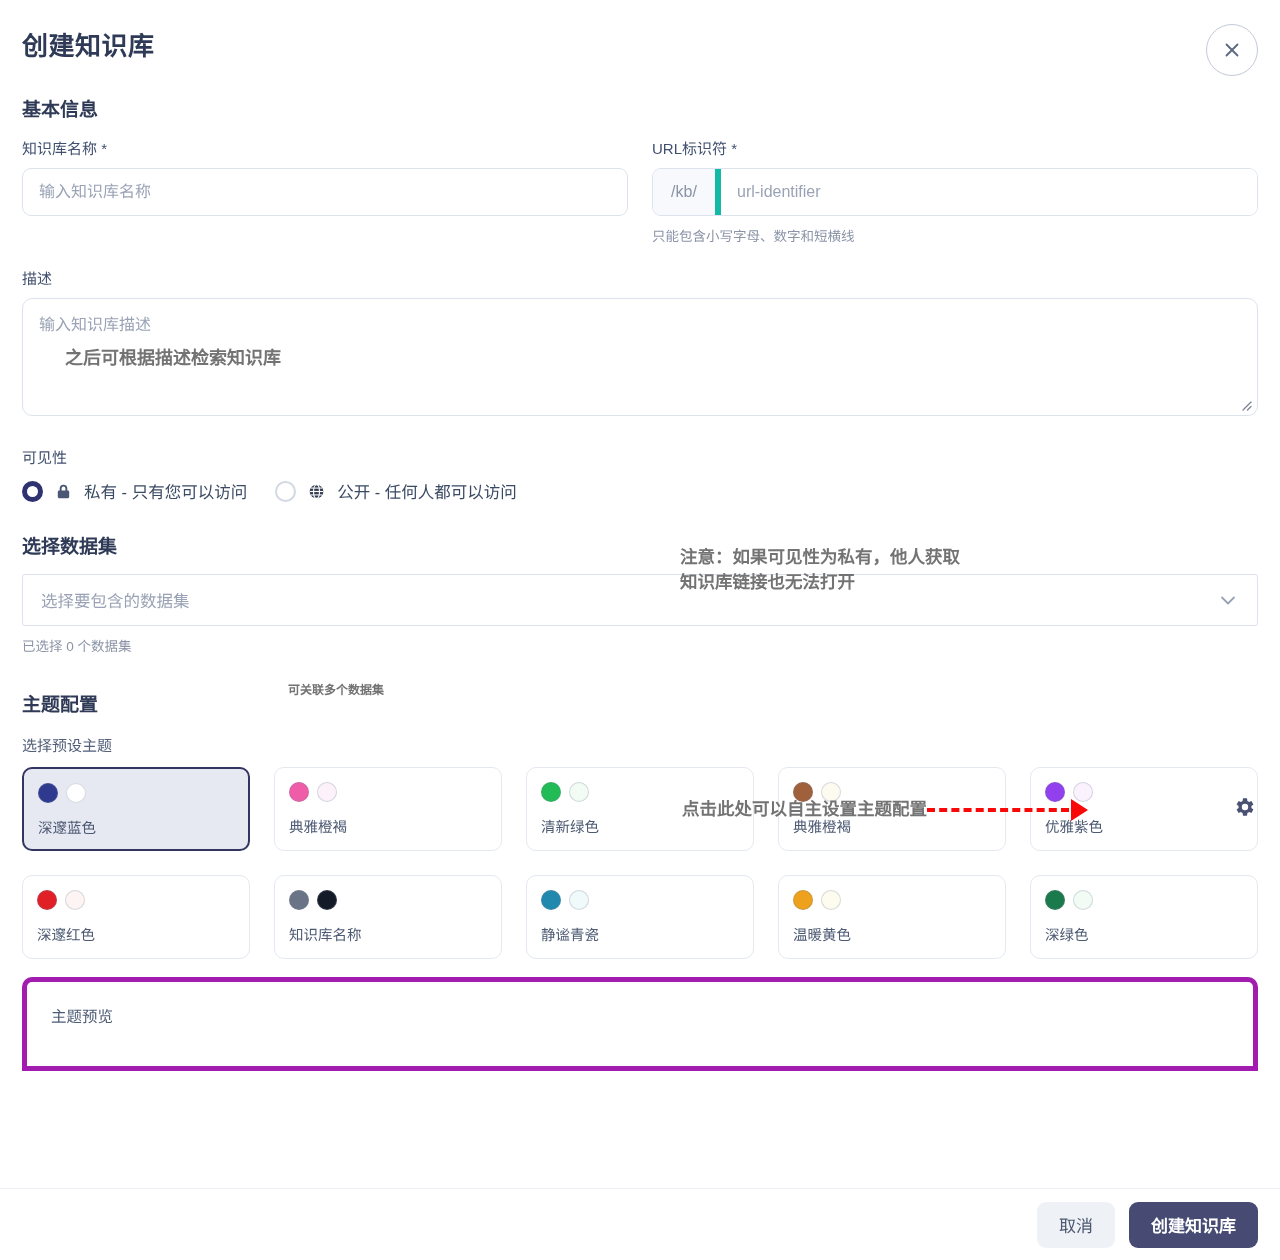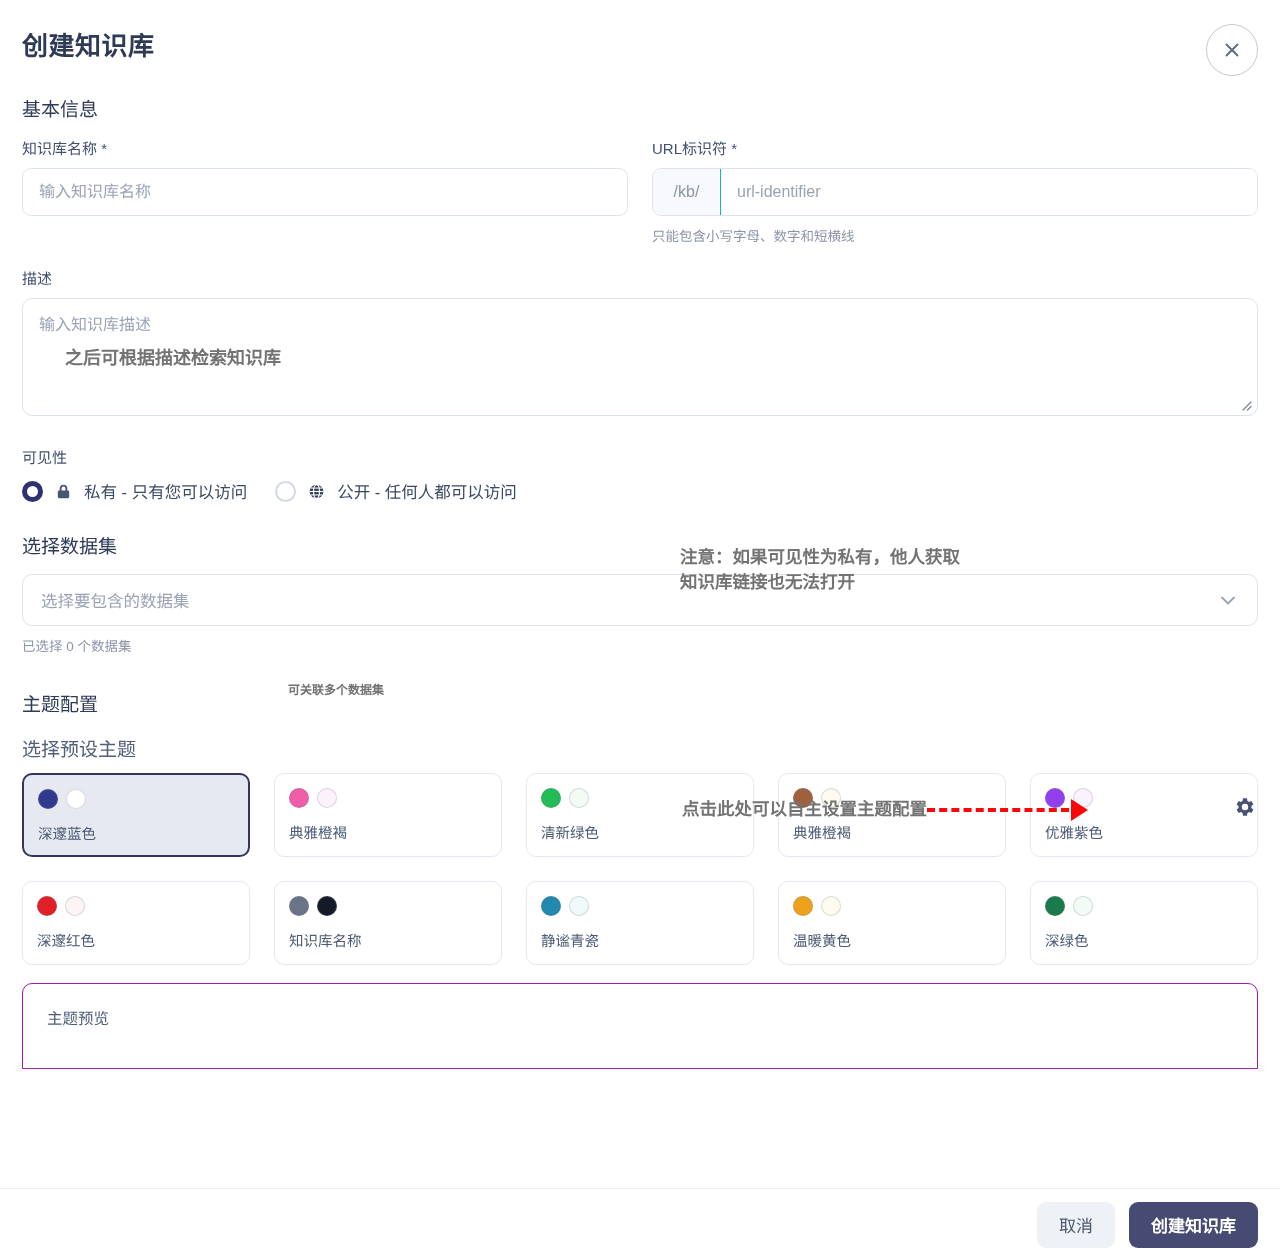--- a/index.html
+++ b/index.html
@@ -41,21 +41,21 @@
     border: 1.5px solid #c3cad6;
     background: #ffffff;
     display: flex; align-items: center; justify-content: center;
     cursor: pointer;
   }
   .close-btn svg { display:block; }
 
   
   .section-title {
     font-size: 19px;
-    font-weight: normal;
+    font-weight: bold;
     color: #2f3a56;
     margin: 28px 0 16px 0;
   }
   .field-label {
     font-size: 15px;
     color: #415070;
     margin-bottom: 10px;
     display: block;
   }
   .helper-text {
@@ -90,21 +90,21 @@
     height: 48px;
     border: 1px solid #dde3ec;
     border-radius: 9px;
     overflow: hidden;
     background: #fff;
   }
   .url-prefix {
     display: flex; align-items: center; justify-content: center;
     width: 68px;
     background: #f7f9fc;
-    border-right: 1px solid #14b8a6;
+    border-right: 6px solid #14b8a6;
     color: #8b94a7;
     font-size: 16px;
   }
   .url-input {
     flex: 1;
     border: none;
     padding: 0 16px;
     font-size: 16px;
     font-family: inherit;
     color: #334155;
@@ -219,21 +219,21 @@
     white-space: nowrap;
   }
   .vis-icon { color: #4a5673; display:flex; align-items:center; }
 
   
   .dataset-block { margin-top: 22px; }
   .select-box {
     width: 100%;
     height: 52px;
     border: 1px solid #dde3ec;
-    border-radius: 10px;
+    border-radius: 3px;
     background: #fff;
     display: flex;
     align-items: center;
     padding: 0 18px;
     cursor: pointer;
     position: relative;
   }
   .select-placeholder {
     font-size: 16.5px;
     color: #9aa3b5;
@@ -241,21 +241,21 @@
   .chevron {
     position: absolute;
     right: 18px; top: 50%;
     transform: translateY(-50%);
     color: #98a2b6;
     display: flex;
   }
 
   
   .preset-label {
-    font-size: 19px;
+    font-size: 15px;
     color: #54607a;
     margin: 18px 0 12px 0;
   }
   .theme-grid {
     display: grid;
     grid-template-columns: repeat(5, 1fr);
     gap: 24px;
   }
   .theme-card {
     border: 1px solid #e4e9f1;
@@ -281,21 +281,21 @@
     border: 1px solid rgba(120,130,150,0.28);
   }
   .theme-name {
     font-size: 14.5px;
     color: #4d5a73;
   }
 
   
   .preview-box {
     margin-top: 18px;
-    border: 1px solid #a21caf;
+    border: 5px solid #a21caf;
     border-top-left-radius: 10px;
     border-top-right-radius: 10px;
     background: #fff;
     padding: 22px 24px 40px 24px;
   }
   .preview-title {
     font-size: 15.5px;
     color: #4f5c75;
   }
 

